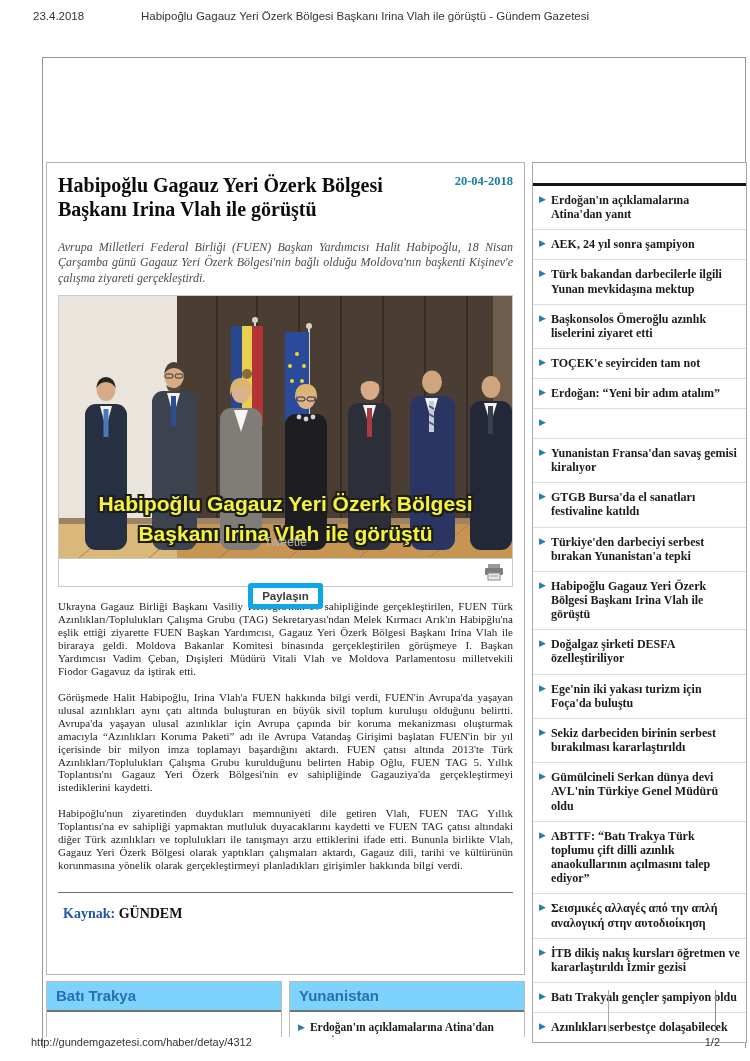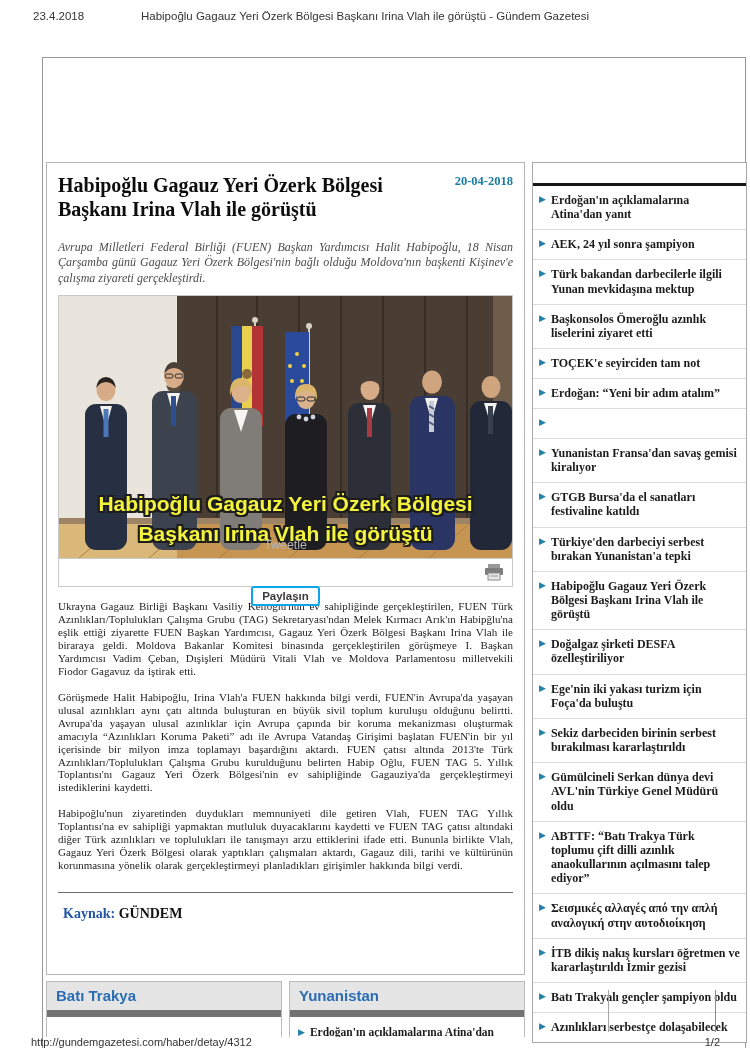--- a/index.html
+++ b/index.html
@@ -36,33 +36,33 @@
     font-style:italic;font-size:12px;line-height:1.28;color:#4c4c4c;text-align:justify;}
   
   .photo-box{margin-top:9px;border:1px solid #c9c9c9;}
   .article-photo{position:relative;width:453px;height:262px;overflow:hidden;background:#e9e5dc;}
   .photo-caption{position:absolute;left:0;right:0;text-align:center;
     font-family:"Liberation Sans",sans-serif;font-weight:bold;font-size:21px;color:#f4f43e;
     text-shadow:-2px -2px 0 #1d1d1d,2px -2px 0 #1d1d1d,-2px 2px 0 #1d1d1d,2px 2px 0 #1d1d1d,0 2px 0 #1d1d1d,2px 0 0 #1d1d1d,0 -2px 0 #1d1d1d,-2px 0 0 #1d1d1d;}
   .cap1{top:196px;} .cap2{top:226px;}
   .share-row{border-top:1px solid #c9c9c9;height:27px;display:flex;align-items:center;justify-content:center;position:relative;gap:34px;flex-direction:column;}
   .tweet-ph{color:#b3b3b3;font-size:12.5px;}
-  .paylas-btn{border:2px solid #0ea5e9;border-radius:3px;background:#fdfdfd;color:#3c3c3c;
+  .paylas-btn{border:5px solid #0ea5e9;border-radius:3px;background:#fdfdfd;color:#3c3c3c;
     font-size:11.5px;font-weight:bold;padding:2px 9px;cursor:pointer;}
   .print-ico{position:absolute;right:8px;top:5px;cursor:pointer;}
   
   .article-body p{font-family:"Liberation Serif","DejaVu Serif",serif;font-size:11px;
     line-height:1.18;color:#1e1e1e;text-align:justify;margin:13px 0 0 0;word-spacing:1px;}
   .article-rule{border:none;border-top:1px solid #6b6b6b;margin:20px 0 12px 0;}
   .src-row{font-family:"Liberation Serif","DejaVu Serif",serif;font-weight:bold;font-size:14px;line-height:1.35;margin-left:5px;}
   .src-label{color:#2456a4;} .src-value{color:#111;}
   
   .sections-row{display:flex;gap:7px;margin-top:6px;}
   .section-box{flex:1;border:1px solid #bbbbbb;border-bottom:none;height:56px;overflow:hidden;background:#fff;box-sizing:border-box;}
-  .section-header{background:#e5e5e5;border-bottom:7px solid #737373;padding:5px 9px 6px 9px;
+  .section-header{background:#7dd3fc;border-bottom:2px solid #737373;padding:5px 9px 6px 9px;
     font-size:15px;font-weight:bold;color:#2a6db4;}
   .section-item{display:flex;gap:5px;padding:9px 8px 0 8px;
     font-family:"Liberation Serif","DejaVu Serif",serif;font-weight:bold;font-size:11.5px;color:#1c1c1c;cursor:pointer;}
   
   .sidebar{box-sizing:border-box;width:215px;flex:none;border:1px solid #a8a8a8;background:#fff;}
   .sidebar-top{height:20px;border-bottom:3px solid #151515;}
   .side-item{display:flex;gap:5px;padding:7px 6px 8px 6px;border-bottom:1px solid #dcdcdc;
     font-family:"Liberation Serif","DejaVu Serif",serif;font-weight:bold;font-size:12px;
     line-height:1.18;color:#1b1b1b;cursor:pointer;}
   .side-item:last-child{border-bottom:none;}

